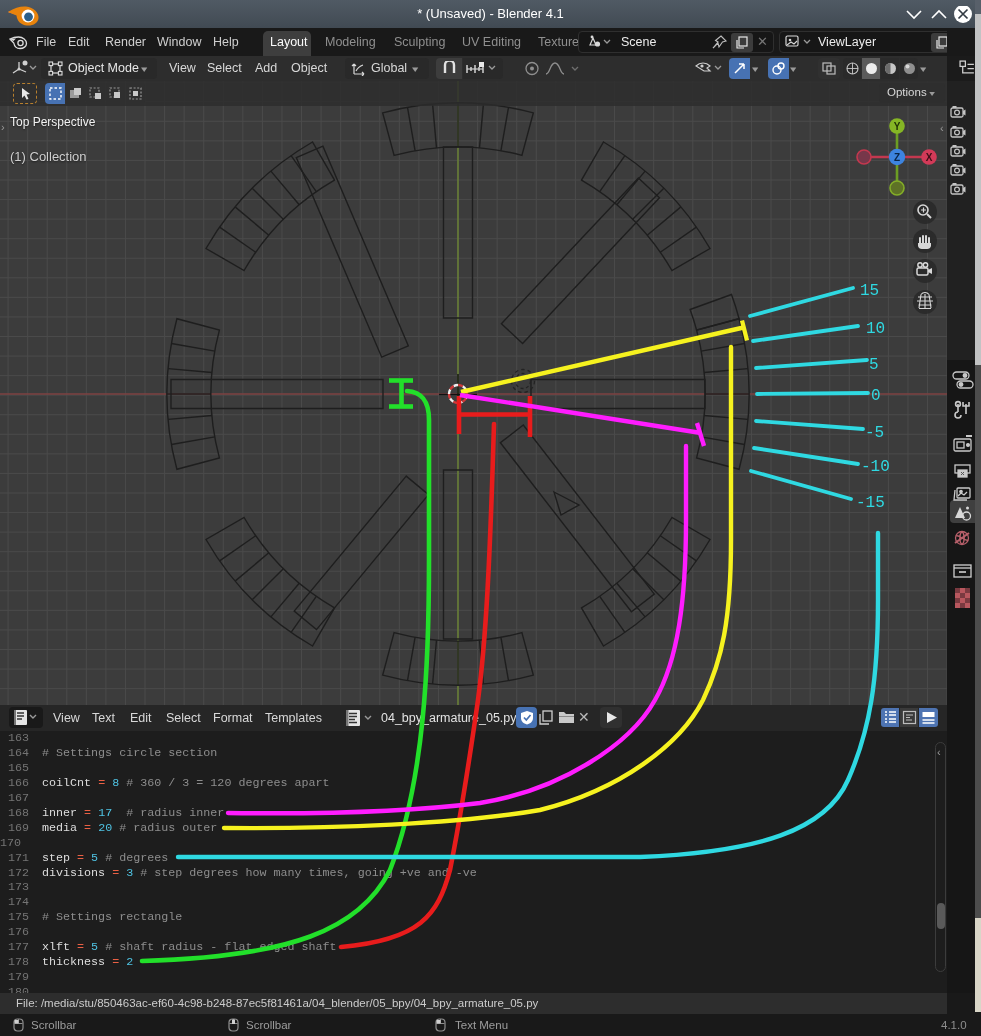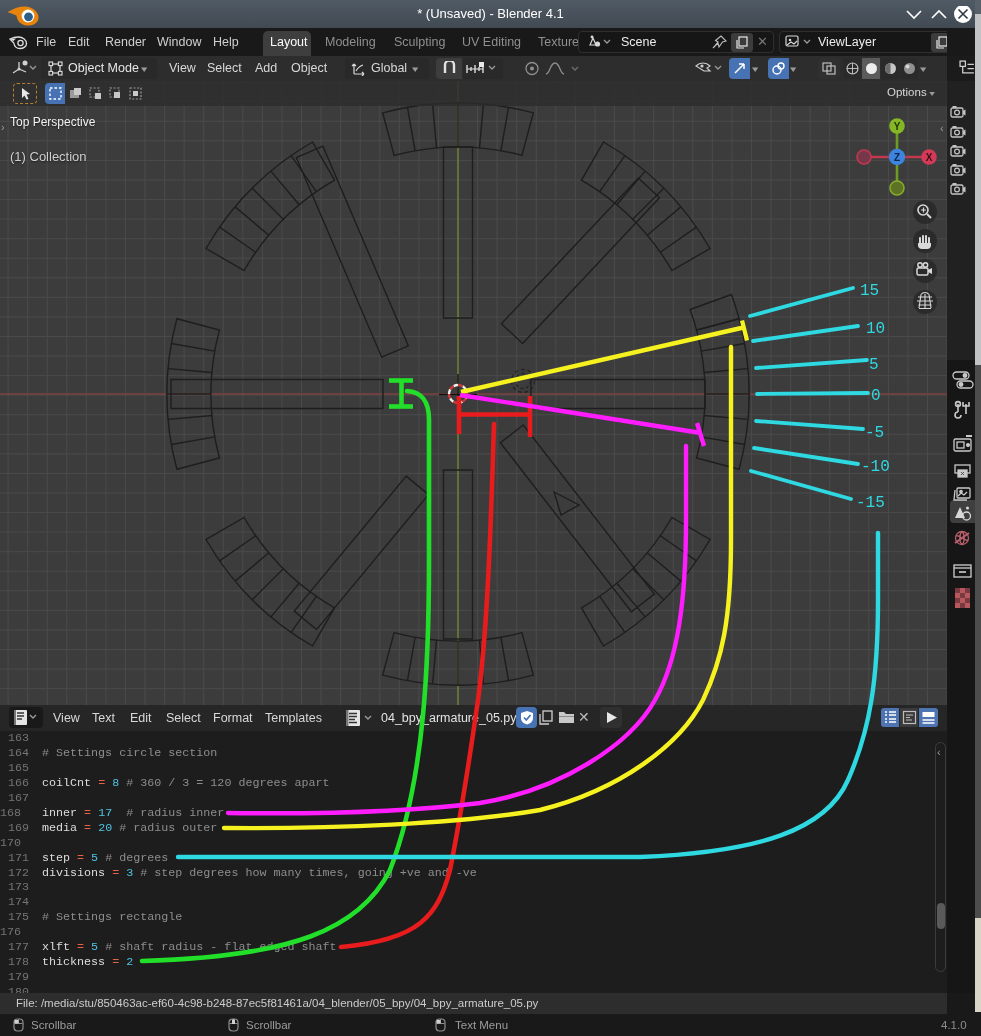--- a/index.html
+++ b/index.html
@@ -415,21 +415,21 @@
     </div>
     <div class="abs" style="left:0;top:44.8px;width:947px;height:15px">
       <span class="abs" style="left:0;top:0;width:29px;text-align:right;color:#747474">166</span>
       <span class="abs" style="left:42px;top:0;white-space:pre"><span style="color:#dedede">coilCnt</span><span style="color:#dedede">&nbsp;</span><span style="color:#ea6044">=</span><span style="color:#dedede">&nbsp;</span><span style="color:#4fc3e3">8</span><span style="color:#dedede">&nbsp;</span><span style="color:#8d8d8d">#&nbsp;360&nbsp;/&nbsp;3&nbsp;=&nbsp;120&nbsp;degrees&nbsp;apart</span></span>
     </div>
     <div class="abs" style="left:0;top:59.8px;width:947px;height:15px">
       <span class="abs" style="left:0;top:0;width:29px;text-align:right;color:#747474">167</span>
       <span class="abs" style="left:42px;top:0;white-space:pre"></span>
     </div>
     <div class="abs" style="left:0;top:74.7px;width:947px;height:15px">
-      <span class="abs" style="left:0;top:0;width:29px;text-align:left;color:#747474">168</span>
+      <span class="abs" style="left:0;top:0;width:29px;text-align:right;color:#747474">168</span>
       <span class="abs" style="left:42px;top:0;white-space:pre"><span style="color:#dedede">inner</span><span style="color:#dedede">&nbsp;</span><span style="color:#ea6044">=</span><span style="color:#dedede">&nbsp;</span><span style="color:#4fc3e3">17</span><span style="color:#dedede">&nbsp;&nbsp;</span><span style="color:#8d8d8d">#&nbsp;radius&nbsp;inner</span></span>
     </div>
     <div class="abs" style="left:0;top:89.6px;width:947px;height:15px">
       <span class="abs" style="left:0;top:0;width:29px;text-align:right;color:#747474">169</span>
       <span class="abs" style="left:42px;top:0;white-space:pre"><span style="color:#dedede">media</span><span style="color:#dedede">&nbsp;</span><span style="color:#ea6044">=</span><span style="color:#dedede">&nbsp;</span><span style="color:#4fc3e3">20</span><span style="color:#dedede">&nbsp;</span><span style="color:#8d8d8d">#&nbsp;radius&nbsp;outer</span></span>
     </div>
     <div class="abs" style="left:0;top:104.6px;width:947px;height:15px">
       <span class="abs" style="left:0;top:0;width:29px;text-align:left;color:#747474">170</span>
       <span class="abs" style="left:42px;top:0;white-space:pre"></span>
     </div>
@@ -447,21 +447,21 @@
     </div>
     <div class="abs" style="left:0;top:164.3px;width:947px;height:15px">
       <span class="abs" style="left:0;top:0;width:29px;text-align:right;color:#747474">174</span>
       <span class="abs" style="left:42px;top:0;white-space:pre"></span>
     </div>
     <div class="abs" style="left:0;top:179.3px;width:947px;height:15px">
       <span class="abs" style="left:0;top:0;width:29px;text-align:right;color:#747474">175</span>
       <span class="abs" style="left:42px;top:0;white-space:pre"><span style="color:#8d8d8d">#&nbsp;Settings&nbsp;rectangle</span></span>
     </div>
     <div class="abs" style="left:0;top:194.2px;width:947px;height:15px">
-      <span class="abs" style="left:0;top:0;width:29px;color:#747474">176</span>
+      <span class="abs" style="left:0;top:0;width:29px;text-align:right;color:#747474">176</span>
       <span class="abs" style="left:42px;top:0;white-space:pre"></span>
     </div>
     <div class="abs" style="left:0;top:209.2px;width:947px;height:15px">
       <span class="abs" style="left:0;top:0;width:29px;text-align:right;color:#747474">177</span>
       <span class="abs" style="left:42px;top:0;white-space:pre"><span style="color:#dedede">xlft</span><span style="color:#dedede">&nbsp;</span><span style="color:#ea6044">=</span><span style="color:#dedede">&nbsp;</span><span style="color:#4fc3e3">5</span><span style="color:#dedede">&nbsp;</span><span style="color:#8d8d8d">#&nbsp;shaft&nbsp;radius&nbsp;-&nbsp;flat&nbsp;edged&nbsp;shaft</span></span>
     </div>
     <div class="abs" style="left:0;top:224.1px;width:947px;height:15px">
       <span class="abs" style="left:0;top:0;width:29px;text-align:right;color:#747474">178</span>
       <span class="abs" style="left:42px;top:0;white-space:pre"><span style="color:#dedede">thickness</span><span style="color:#dedede">&nbsp;</span><span style="color:#ea6044">=</span><span style="color:#dedede">&nbsp;</span><span style="color:#4fc3e3">2</span></span>
     </div>

